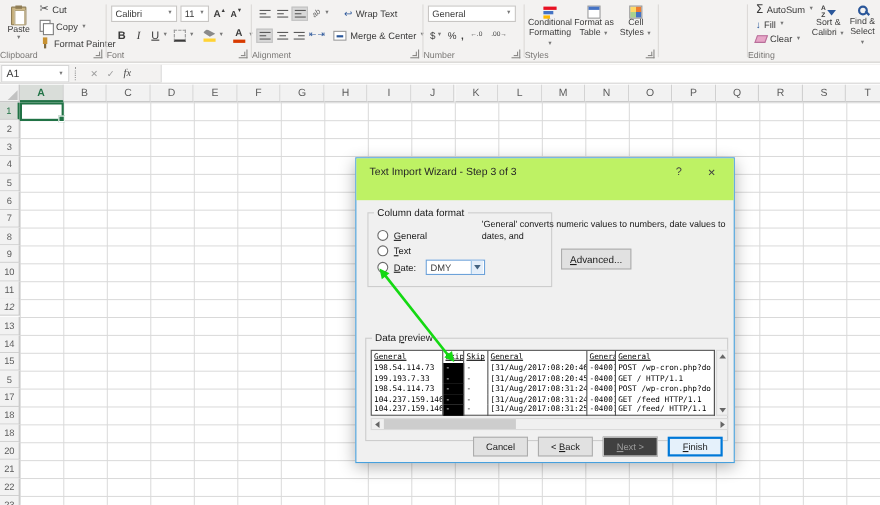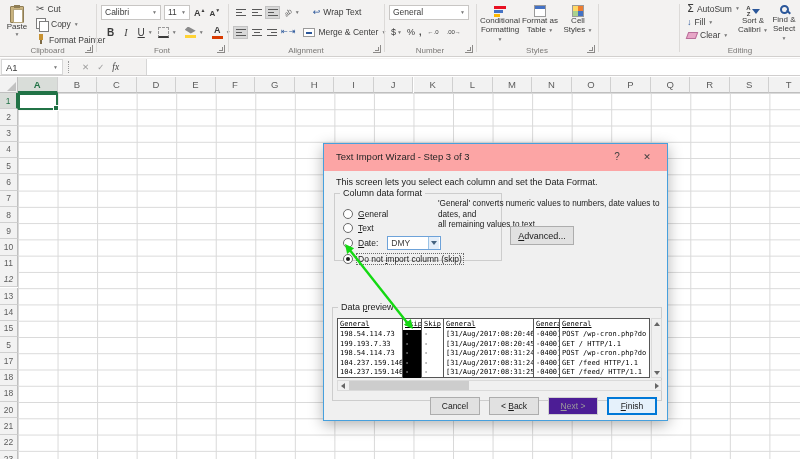--- a/index.html
+++ b/index.html
@@ -3,21 +3,21 @@
 <meta charset="utf-8">
 <style>
 *{box-sizing:border-box;margin:0;padding:0}
 html,body{width:800px;height:459px;overflow:hidden}
 body{font-family:"Liberation Sans",sans-serif;color:#3b3b3b;background:#fff}
 .screen{position:relative;width:800px;height:459px;background:#fff;overflow:hidden}
 
 
 .ribbon{position:absolute;left:0;top:0;width:800px;height:57px;background:#f3f2f1;border-bottom:1px solid #d2d0ce;z-index:5}
 .rgroup{position:absolute;top:0;height:56px}
-.rg-label{position:absolute;bottom:1px;left:0;right:0;text-align:center;font-size:8px;color:#7a7876}
+.rg-label{position:absolute;bottom:1px;left:0;right:0;font-size:8px;color:#7a7876}
 .rdiv{position:absolute;top:4px;height:48px;width:1px;background:#dcdad8}
 .launcher{position:absolute;right:2px;bottom:3px;width:8px;height:8px;border-right:1px solid #8c8a88;border-bottom:1px solid #8c8a88;cursor:pointer}
 .launcher::before{content:"";position:absolute;right:1px;bottom:1px;width:3px;height:3px;border-right:1px solid #8c8a88;border-bottom:1px solid #8c8a88}
 .row1{position:absolute;top:3px;left:0;right:0;height:18px;display:flex;align-items:center}
 .row2{position:absolute;top:23px;left:0;right:0;height:18px;display:flex;align-items:center}
 .rbtn{display:flex;align-items:center;gap:3px;font-size:8.5px;color:#3b3b3b;padding:1px 3px;white-space:nowrap;cursor:pointer}
 .bigbtn{display:flex;flex-direction:column;align-items:center;justify-content:flex-start;font-size:8px;line-height:1.1;color:#3b3b3b;text-align:center;cursor:pointer;padding-top:3px}
 .dd{font-size:5px;color:#777;line-height:1}
 .combo{height:15px;background:#fff;border:1px solid #c8c6c4;font-size:8.5px;display:flex;align-items:center;justify-content:space-between;padding:0 3px;cursor:pointer}
 .combo .dd{margin-left:3px}
@@ -93,21 +93,21 @@
 .colh.act{background:#d9ddd9;color:#217346;border-bottom:2px solid #217346;font-weight:bold}
 .rowhdrs{position:absolute;left:0;top:93px;width:18px;height:366px;z-index:3}
 .rowh{position:absolute;left:0;width:18px;height:16.27px;background:#f2f2f2;border-right:1px solid #bfbfbf;border-bottom:1px solid #d0d0d0;font-size:8.5px;color:#5c5c5c;display:flex;align-items:center;justify-content:center;cursor:pointer}
 .rowh.act{background:#d9ddd9;color:#217346;border-right:2px solid #217346}
 .sheet{position:absolute;left:18px;top:93px;width:782px;height:366px;background-color:#fff;background-image:linear-gradient(to right,#d9d9d9 1px,transparent 1px),linear-gradient(to bottom,#d9d9d9 1px,transparent 1px);background-size:39.55px 16.27px;z-index:2}
 .activecell{position:absolute;left:18px;top:93px;width:40px;height:17px;border:2px solid #217346;background:#fff;z-index:3}
 .activecell::after{content:"";position:absolute;right:-3px;bottom:-3px;width:4px;height:4px;background:#217346;border:1px solid #fff}
 
 
 .dialog{position:absolute;left:323px;top:143px;width:345px;height:278px;background:#f0f0f0;border:1px solid #47a0dd;box-shadow:0 4px 14px rgba(0,0,0,.3);z-index:20;font-size:9px}
-.dtitle{position:absolute;left:0;top:0;right:0;height:27px;background:#fca5a5;cursor:move}
+.dtitle{position:absolute;left:0;top:0;right:0;height:38px;background:#bef264;cursor:move}
 .dtitle-text{position:absolute;left:12px;top:0;line-height:26px;font-size:9.5px;color:#262626}
 .dhelp{position:absolute;right:40px;top:0;width:20px;height:26px;text-align:center;line-height:26px;font-size:10px;color:#404040;cursor:pointer}
 .dclose{position:absolute;right:8px;top:0;width:24px;height:26px;text-align:center;line-height:26px;font-size:9px;color:#404040;cursor:pointer}
 .ddesc{position:absolute;left:12px;top:33px;font-size:9px;color:#1a1a1a}
 fieldset{position:absolute;border:1px solid #cdcdcd;padding:0;margin:0}
 legend{font-size:9px;color:#1a1a1a;margin-left:5px;padding:0 3px}
 .fs-format{left:10px;top:44px;width:168px;height:73px}
 .fs-preview{left:8px;top:158px;width:330px;height:99px}
 .radio-row{position:absolute;left:8px;height:13px;display:flex;align-items:center;gap:4px;white-space:nowrap;cursor:pointer}
 .radio{width:10px;height:10px;border:1px solid #6a6a6a;border-radius:50%;background:#fff;position:relative;flex:0 0 auto}
@@ -129,21 +129,21 @@
 .vs-up::before{content:"";border-left:3px solid transparent;border-right:3px solid transparent;border-bottom:4px solid #666}
 .vs-dn::before{content:"";border-left:3px solid transparent;border-right:3px solid transparent;border-top:4px solid #666}
 .hscroll{position:absolute;left:13px;top:236px;width:325px;height:11px;background:#f0f0f0;border:1px solid #dadada}
 .hs-l,.hs-r{position:absolute;top:0;width:9px;height:9px;display:flex;align-items:center;justify-content:center;cursor:pointer}
 .hs-l{left:0}.hs-r{right:0}
 .hs-l::before{content:"";border-top:3px solid transparent;border-bottom:3px solid transparent;border-right:4px solid #666}
 .hs-r::before{content:"";border-top:3px solid transparent;border-bottom:3px solid transparent;border-left:4px solid #666}
 .hs-thumb{position:absolute;left:11px;top:0;width:120px;height:9px;background:#cdcdcd;cursor:grab}
 .dbuttons{position:absolute;right:10px;top:253px;display:flex;gap:9px}
 .dbtn{width:50px;height:18px;background:#e1e1e1;border:1px solid #adadad;font-size:8.5px;font-family:"Liberation Sans",sans-serif;color:#1a1a1a;cursor:pointer}
-.dbtn.disabled{color:#9b9b9b;background:#4c1d95;border-color:#d0d0d0;cursor:default}
+.dbtn.disabled{color:#9b9b9b;background:#404040;border-color:#d0d0d0;cursor:default}
 .dbtn.default{border:2px solid #0078d7;background:#e5f1fb}
 
 
 .arrowsvg{position:absolute;left:0;top:0;width:800px;height:459px;z-index:30;pointer-events:none}
 </style>
 </head>
 <body>
 
 <div class="screen">
 
@@ -423,51 +423,45 @@
     </div>
   <div class="sheet"></div>
   <div class="activecell"></div>
 
   <div class="dialog">
     <div class="dtitle">
       <span class="dtitle-text">Text Import Wizard - Step 3 of 3</span>
       <span class="dhelp">?</span>
       <span class="dclose">✕</span>
     </div>
-    <div class="ddesc">This screen lets you select each column and set the Data Format.</div>
 
     <fieldset class="fs-format">
       <legend>Column data format</legend>
       <div style="position:absolute;left:0;top:0;right:0;bottom:0">
           <div class="radio-row" style="top: 9px;">
             <span class="radio"></span>
             <span class="radio-label"><u>G</u>eneral</span>
           </div>
           <div class="radio-row" style="top: 23.5px;">
             <span class="radio"></span>
             <span class="radio-label"><u>T</u>ext</span>
           </div>
           <div class="radio-row" style="top: 38px;">
             <span class="radio"></span>
             <span class="radio-label"><u>D</u>ate:</span>
             <span class="combo date-combo">
               <span>DMY</span>
               <span class="combo-arrow"></span>
             </span>
           </div>
-          <div class="radio-row" style="top: 54px;">
-            <span class="radio sel"></span>
-            <span class="radio-label focusbox">Do not <u>i</u>mport column (skip)</span>
-          </div>
         </div>
     </fieldset>
 
     <div class="dnote">
       <div>'General' converts numeric values to numbers, date values to dates, and</div>
-      <div>all remaining values to text.</div>
     </div>
     <button class="adv-btn"><u>A</u>dvanced...</button>
 
     <fieldset class="fs-preview">
       <legend>Data <u>p</u>review</legend>
     </fieldset>
     <div class="ptable">
         <div class="pcell phdr" style="left: 0px; width: 65px; top: 0px; height: 11px;">General</div>
         <div class="pcell phdr" style="left: 65px; width: 19px; top: 0px; height: 11px;">Skip</div>
         <div class="pcell phdr" style="left: 84px; width: 22px; top: 0px; height: 11px;">Skip</div>

